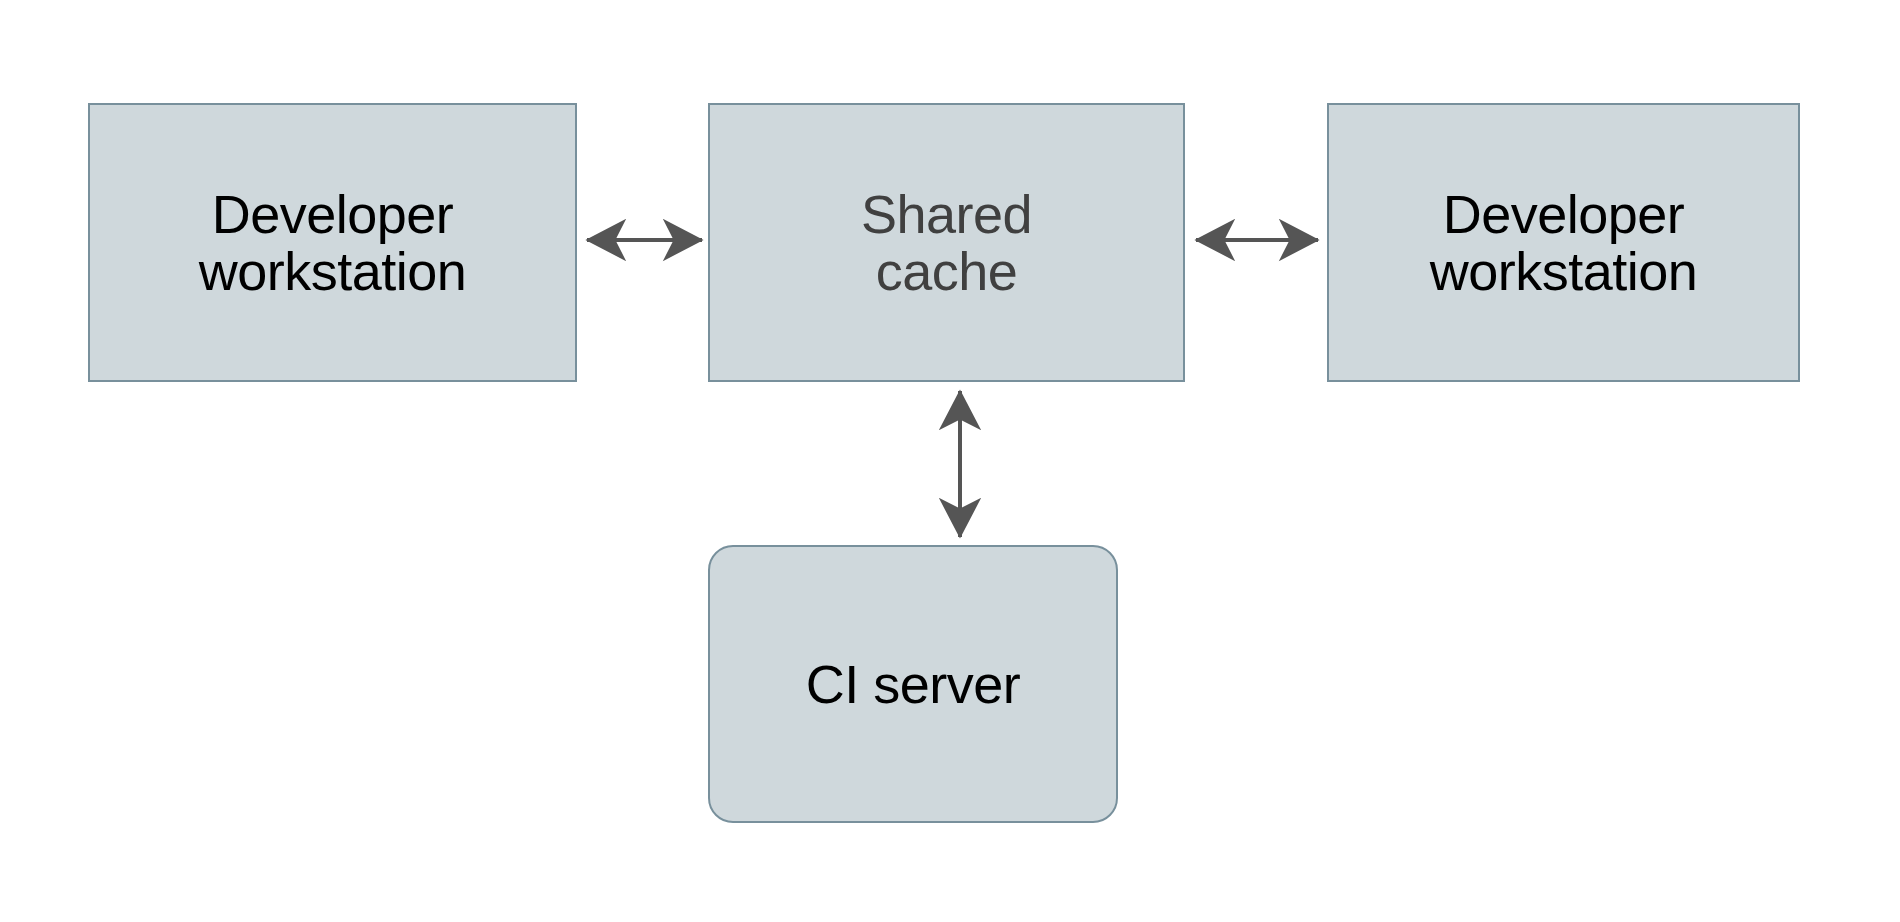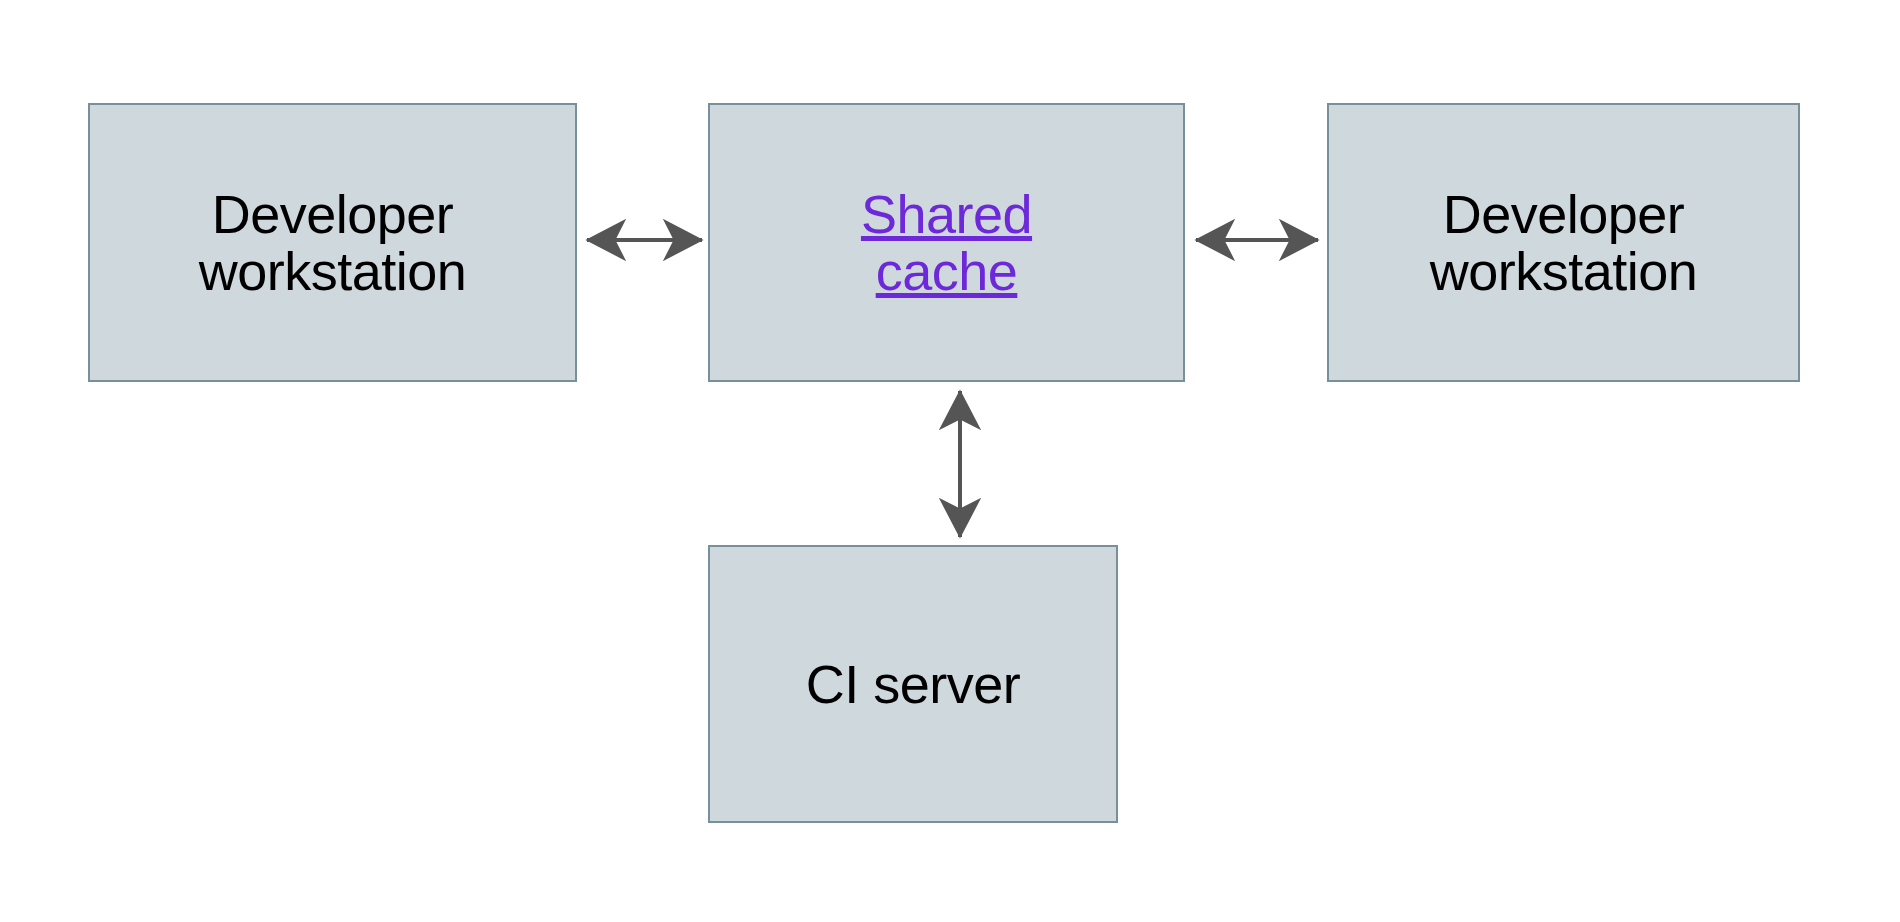--- a/index.html
+++ b/index.html
@@ -38,21 +38,21 @@
     line-height: 1.05;
     letter-spacing: -0.5px;
     font-weight: 400;
     white-space: pre-line;
     padding: 0 2px;
   }
 
   #node-dev-left   { left: 88px;   top: 103px; width: 489px; height: 279px; }
   #node-shared     { left: 708px;  top: 103px; width: 477px; height: 279px; }
   #node-dev-right  { left: 1327px; top: 103px; width: 473px; height: 279px; }
-  #node-ci         { left: 708px;  top: 545px; width: 410px; height: 278px; }
+  #node-ci         { left: 708px;  top: 545px; width: 410px; height: 278px; border-radius: 25px; }
 
   
   #connectors {
     position: absolute;
     left: 0;
     top: 0;
     width: 1900px;
     height: 922px;
     pointer-events: none;
   }
@@ -89,21 +89,21 @@
       <line x1="960" y1="391" x2="960" y2="537" stroke="#555555" stroke-width="4" marker-start="url(#barb-start)" marker-end="url(#barb-end)"></line>
     </g>
   </svg>
 
   <div id="node-dev-left" class="node" style="left: 88px; top: 103px; width: 489px; height: 279px; background: rgb(207, 216, 220); border-color: rgb(120, 144, 156);">
     <span class="node-label" style="color: rgb(0, 0, 0);">Developer
 workstation</span>
   </div>
 
   <div id="node-shared" class="node" style="left: 708px; top: 103px; width: 477px; height: 279px; background: rgb(207, 216, 220); border-color: rgb(120, 144, 156);">
-    <span class="node-label" style="color: #6d28d9; text-decoration: underline;">Shared
+    <span class="node-label" style="color: #404040;">Shared
 cache</span>
   </div>
 
   <div id="node-dev-right" class="node" style="left: 1327px; top: 103px; width: 473px; height: 279px; background: rgb(207, 216, 220); border-color: rgb(120, 144, 156);">
     <span class="node-label" style="color: rgb(0, 0, 0);">Developer
 workstation</span>
   </div>
 
   <div id="node-ci" class="node" style="left: 708px; top: 545px; width: 410px; height: 278px; background: rgb(207, 216, 220); border-color: rgb(120, 144, 156);">
     <span class="node-label" style="color: rgb(0, 0, 0);">CI server</span>

